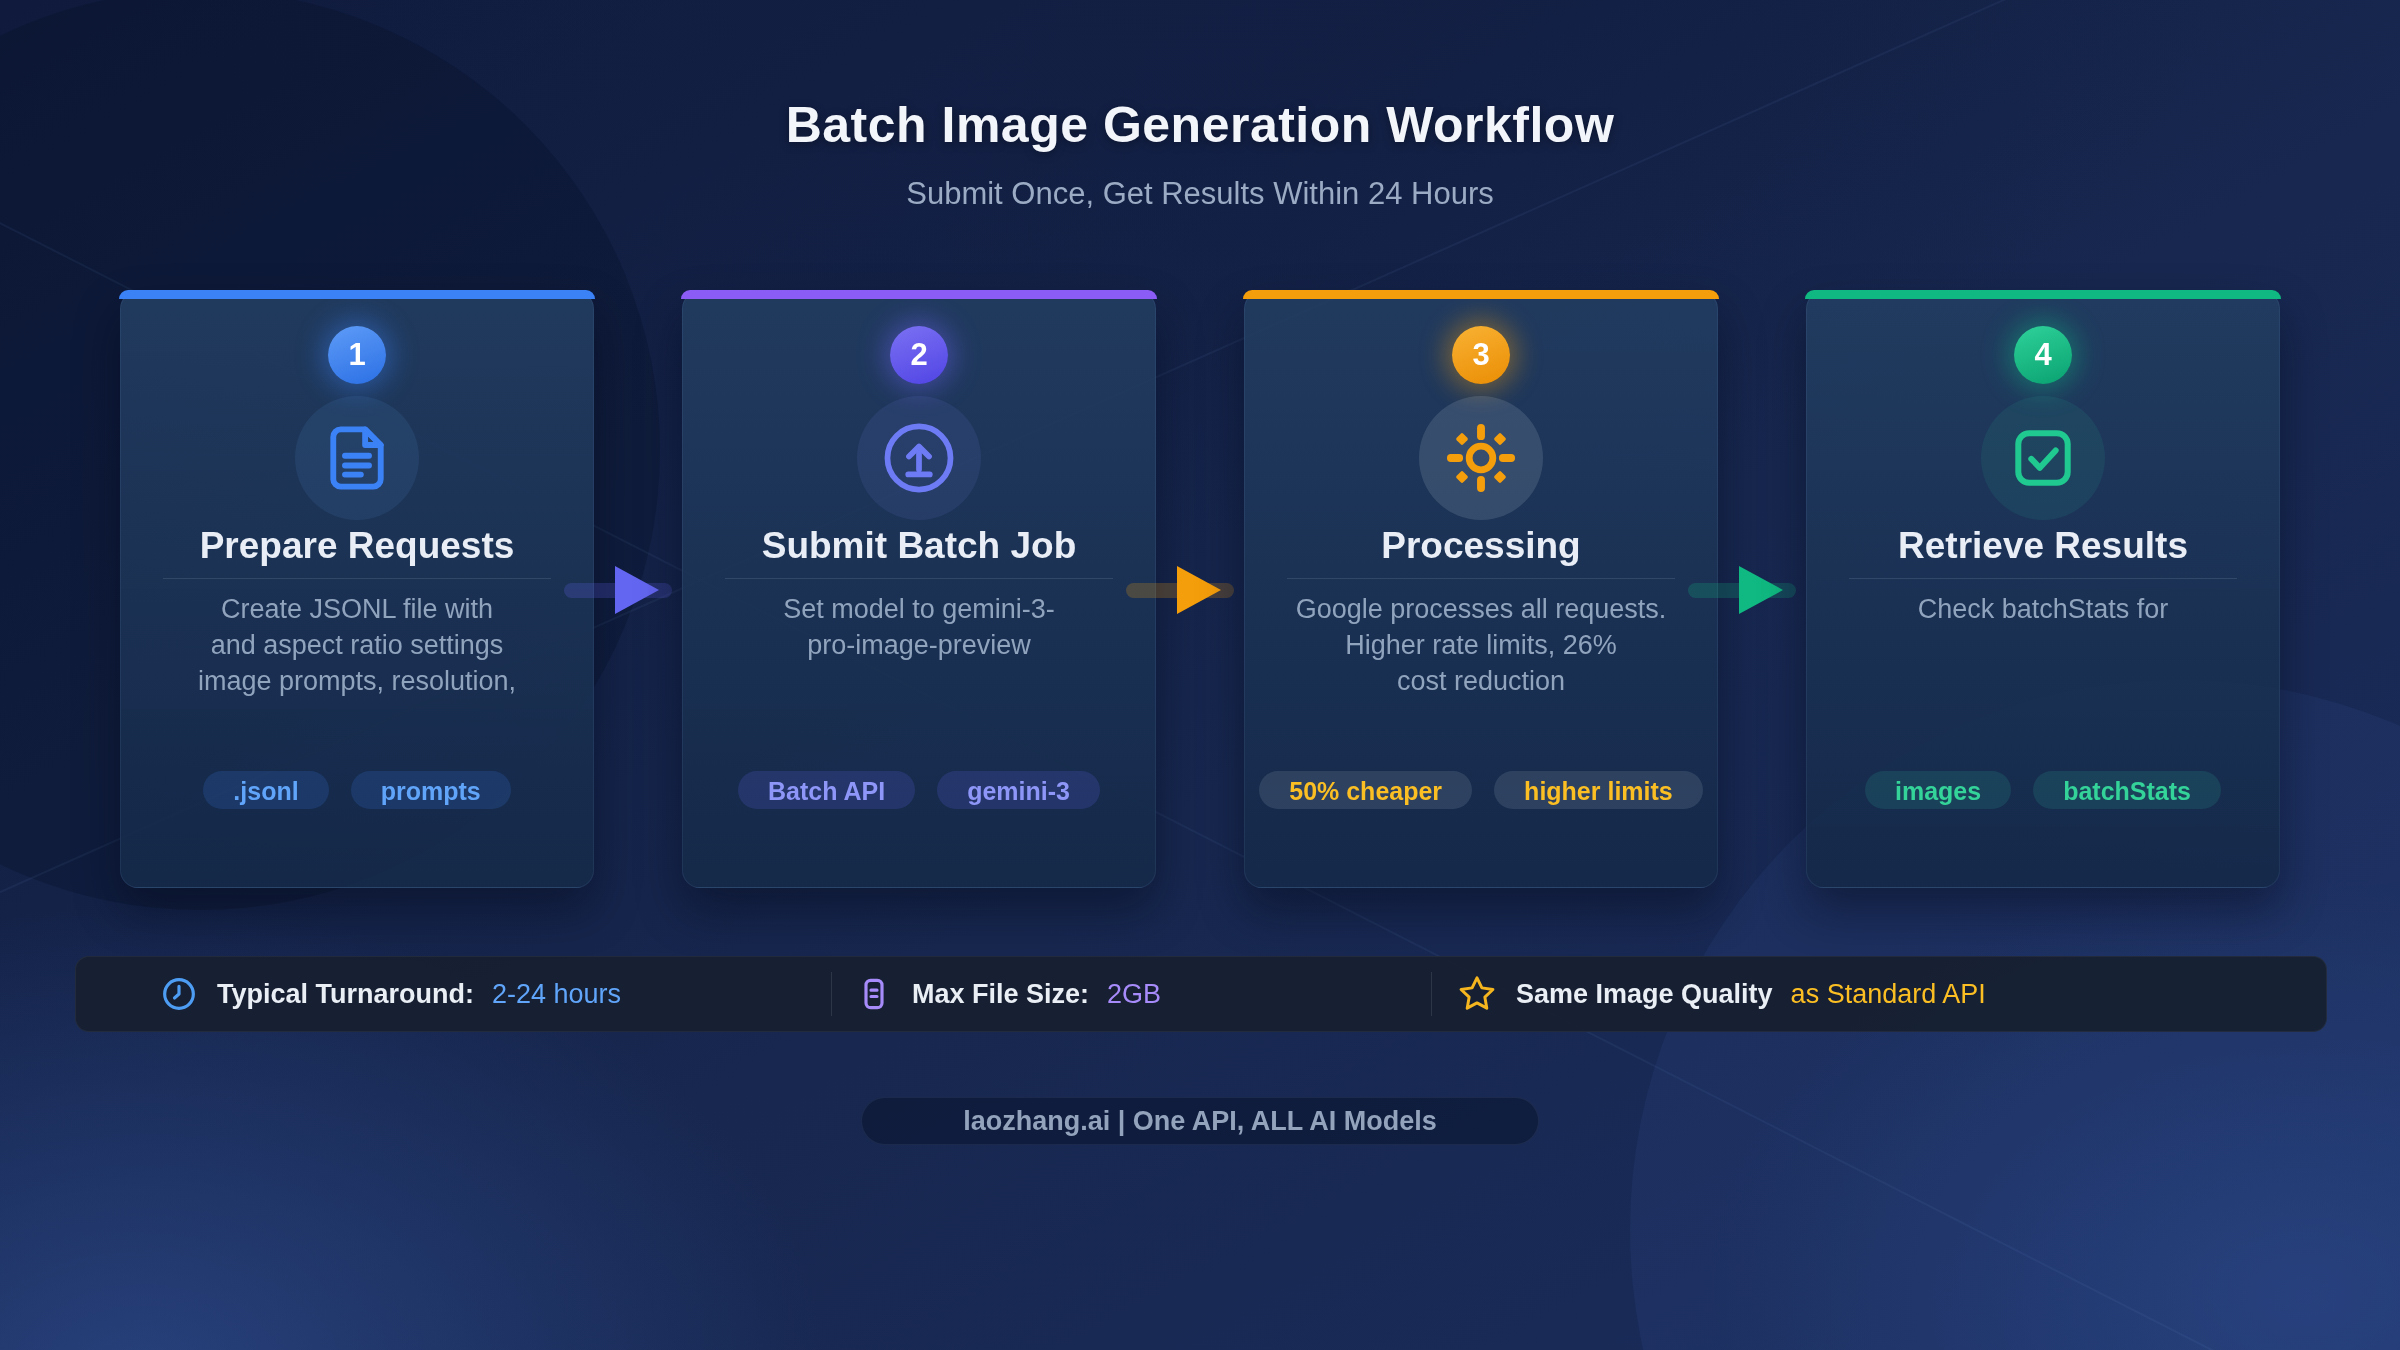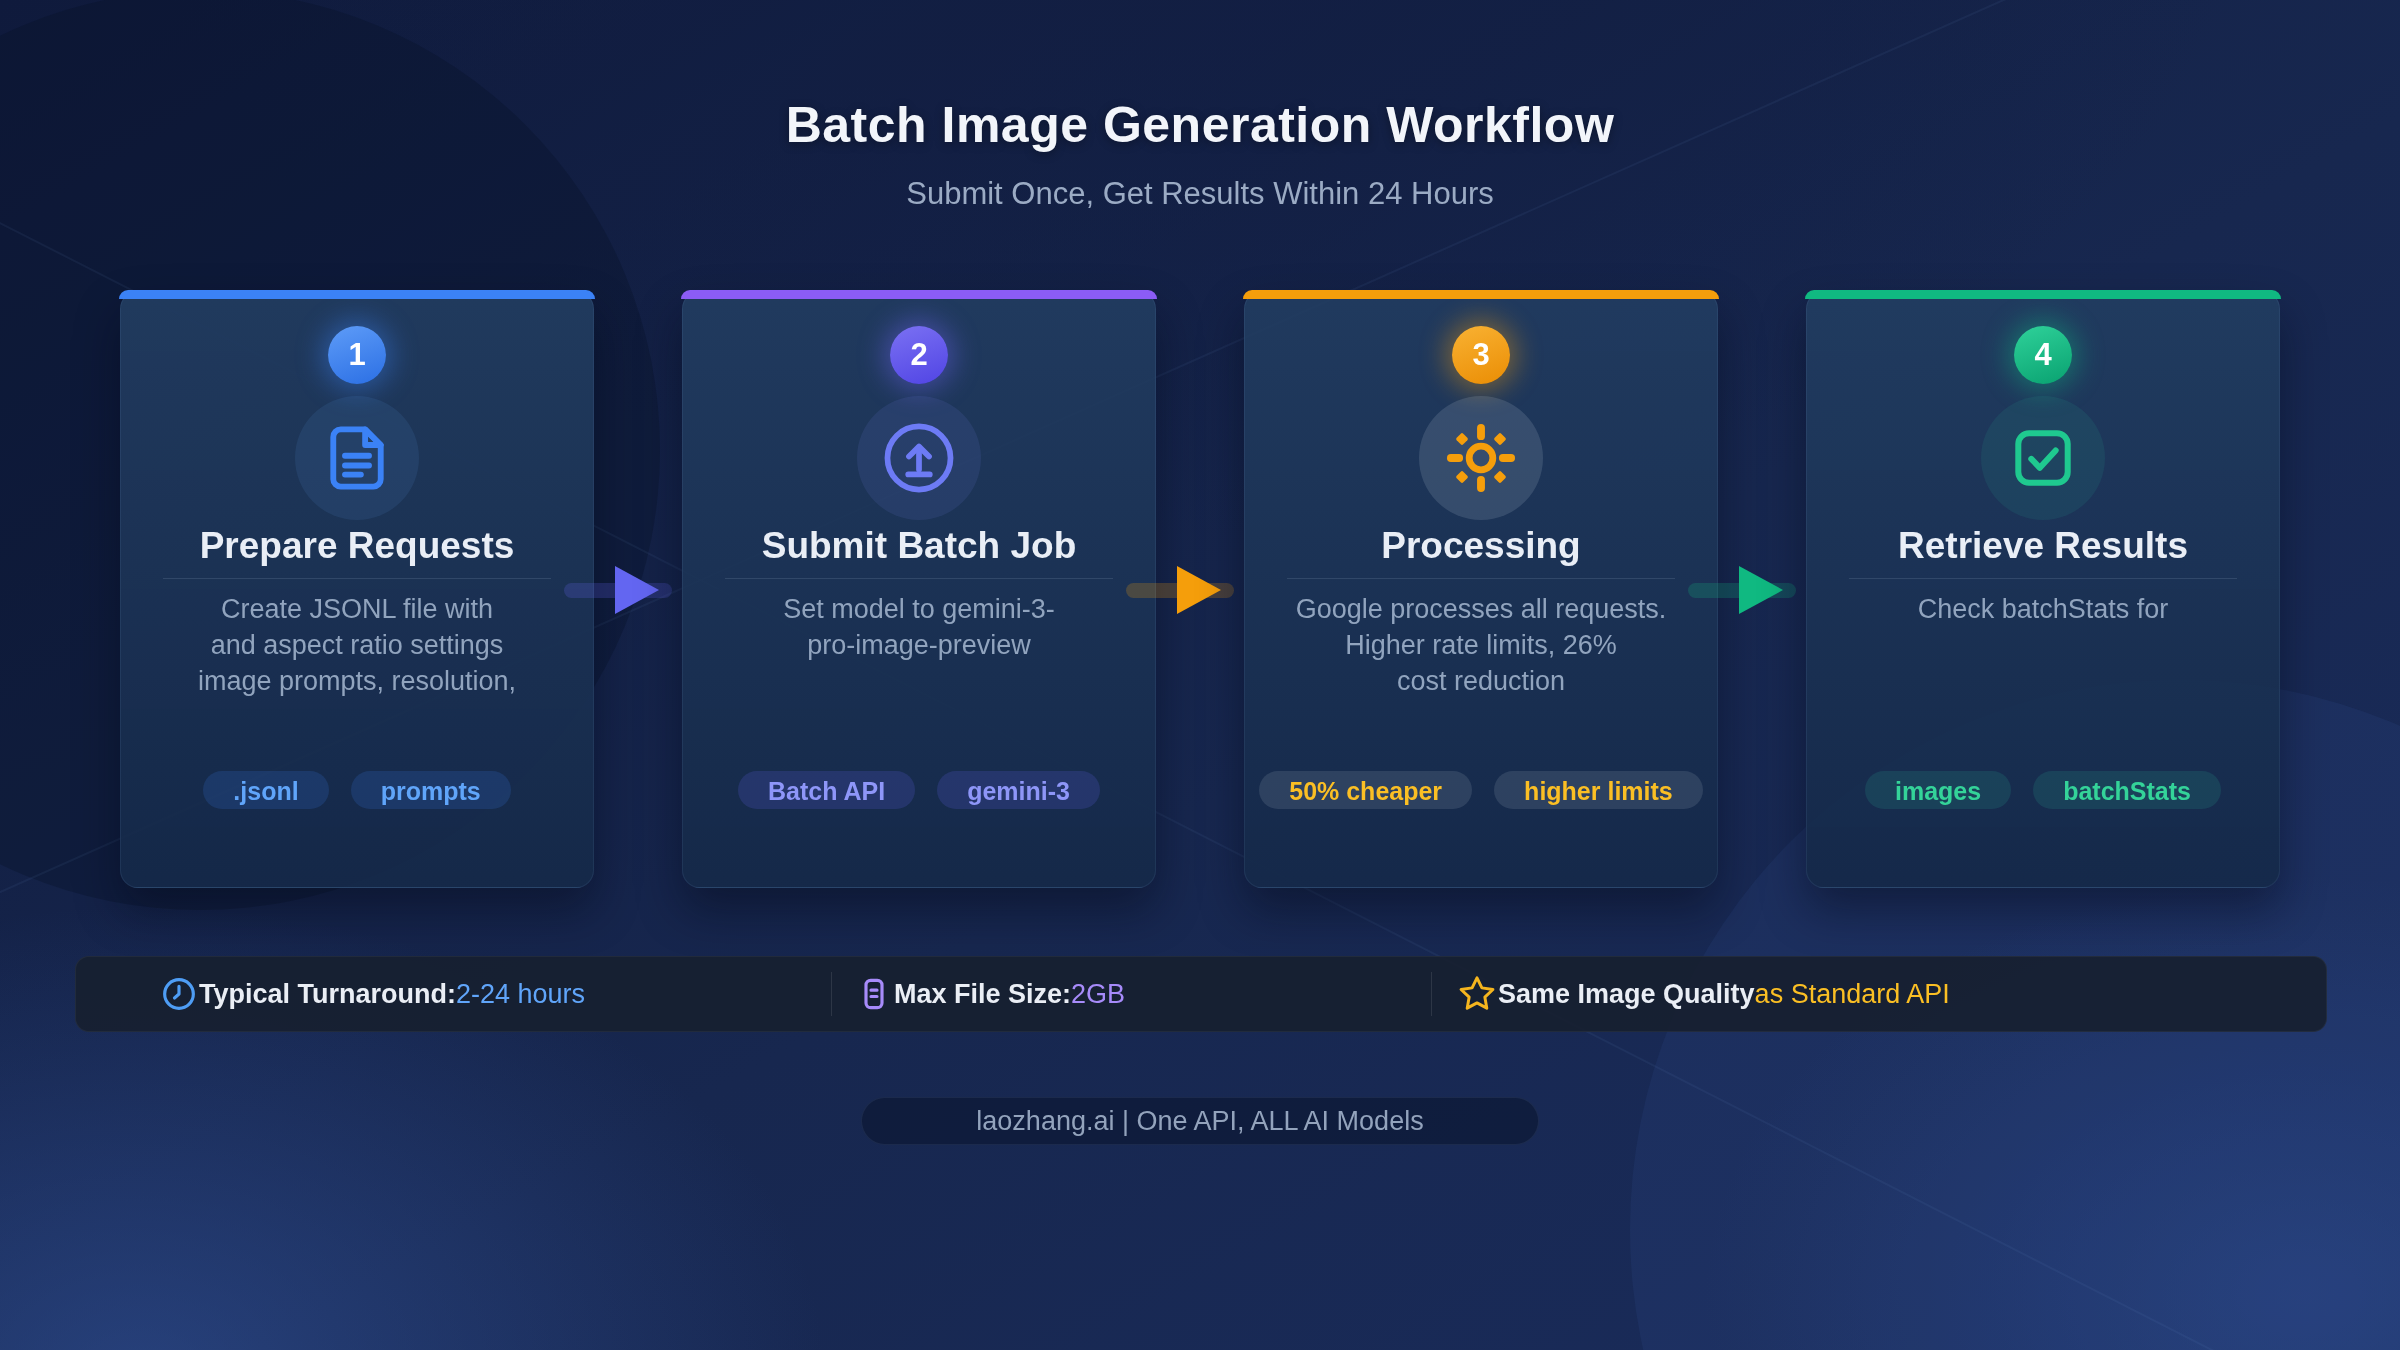--- a/index.html
+++ b/index.html
@@ -66,33 +66,33 @@
   .connector .tri{position:absolute;top:567px;left:21px;width:0;height:0;
     border-left:44px solid var(--c);border-top:24px solid transparent;border-bottom:24px solid transparent;}
   .connector{--rowtop:291px;}
   .connector .line{top:calc(590px - 291px - 7px);}
   .connector .tri{top:calc(590px - 291px - 24px);}
   .k1{--c:#6366f1;} .k2{--c:#f59e0b;} .k3{--c:#10b981;}
 
   
   .info-bar{position:absolute;top:956px;left:75px;width:2250px;height:74px;border-radius:14px;
     background:rgba(23,32,48,.92);border:1px solid rgba(255,255,255,.05);}
-  .info-item{position:absolute;top:0;height:74px;display:flex;align-items:center;}
+  .info-item{position:absolute;top:0;height:74px;display:flex;align-items:center;gap:18px;}
   .info-item.i1{left:83px;} .info-item.i2{left:778px;} .info-item.i3{left:1380px;}
   .info-label{font-size:27px;font-weight:700;color:#eaeef5;}
   .info-value{font-size:27px;}
   .v-blue{color:#60a5fa;} .v-purple{color:#a78bfa;} .v-amber{color:#fbbf24;}
   .bar-divider{position:absolute;top:15px;width:1px;height:44px;background:rgba(255,255,255,.10);}
   .bar-divider.d1{left:755px;} .bar-divider.d2{left:1355px;}
 
   
   .footer-pill{position:absolute;top:1097px;left:50%;transform:translateX(-50%);
     width:676px;height:46px;line-height:46px;border-radius:24px;text-align:center;
     background:rgba(12,24,52,.68);border:1px solid rgba(140,170,220,.10);
-    font-size:27px;color:#93a3bc;}
+    font-size:27px;color:#93a3bc;font-weight:bold;}
   svg{display:block;}
 </style>
 </head>
 <body>
 
 <div class="stage">
 
   <div class="bg-circle c1"></div>
   <div class="bg-circle c2"></div>
   <div class="bg-line l1"></div>

